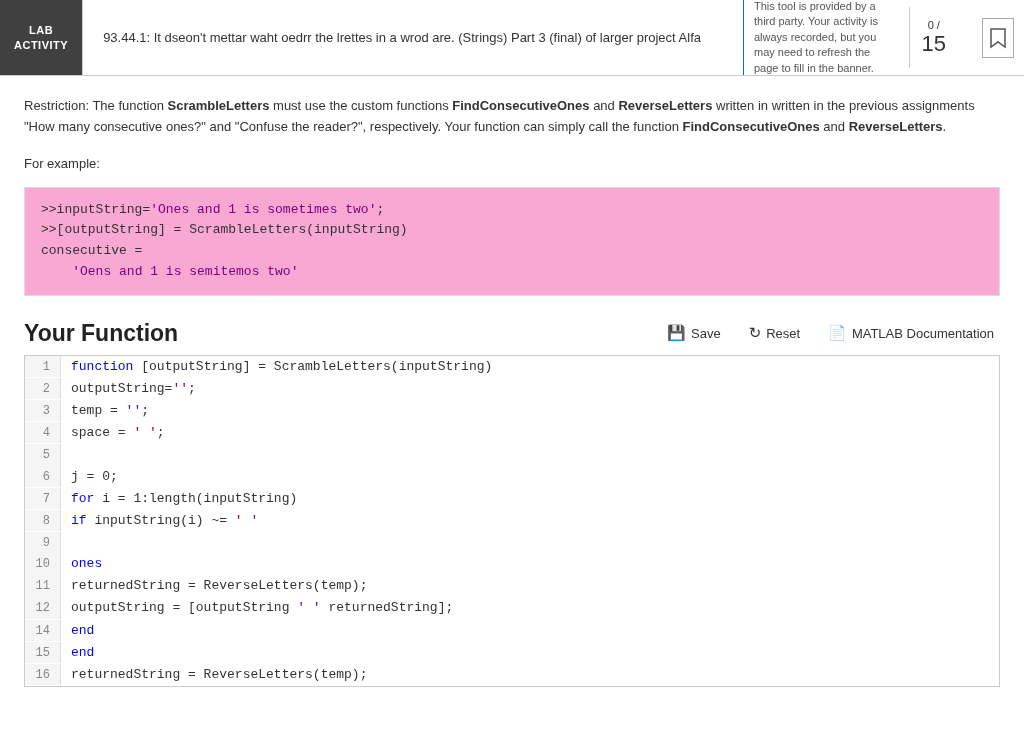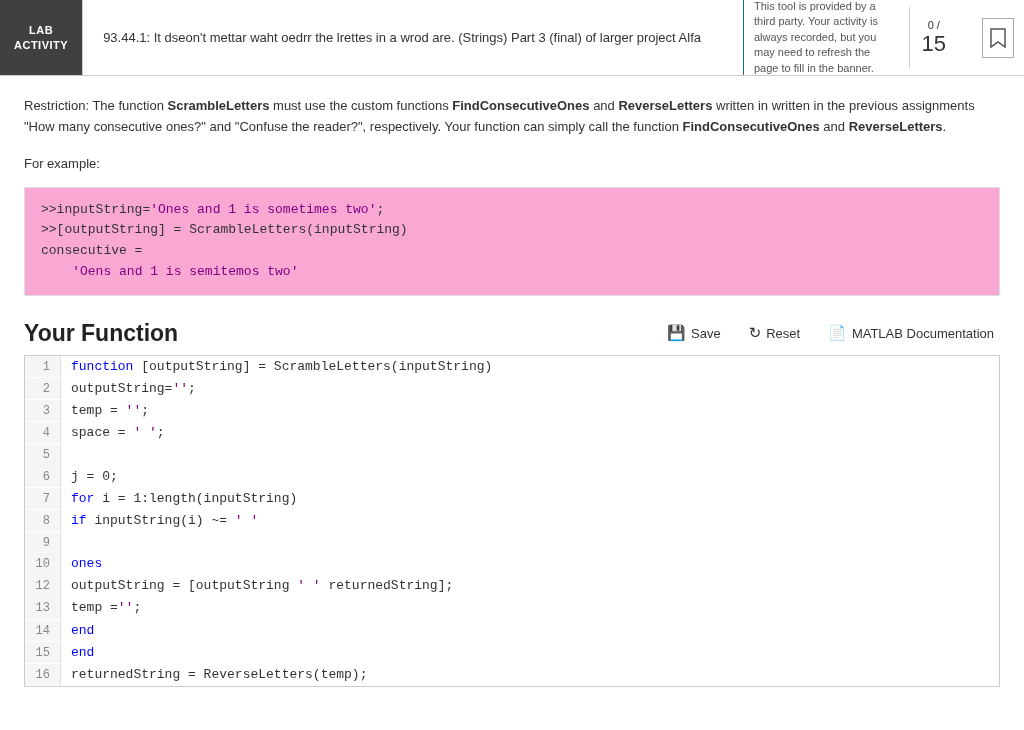--- a/index.html
+++ b/index.html
@@ -274,28 +274,28 @@
         <span class="line-code"><span class="kw-blue">if</span> inputString(i) ~= <span class="kw-purple">' '</span></span>
       </div>
       <div class="code-line">
         <span class="line-num">9</span>
       </div>
       <div class="code-line">
         <span class="line-num">10</span>
         <span class="line-code"><span class="kw-blue">ones</span></span>
       </div>
       <div class="code-line">
+        <span class="line-num">11</span>
+        <span class="line-code">returnedString = ReverseLetters(temp);</span>
+      </div>
+      <div class="code-line">
         <span class="line-num">12</span>
         <span class="line-code">outputString = [outputString <span class="kw-purple">' '</span> returnedString];</span>
       </div>
       <div class="code-line">
-        <span class="line-num">13</span>
-        <span class="line-code">temp =<span class="kw-purple">''</span>;</span>
-      </div>
-      <div class="code-line">
         <span class="line-num">14</span>
         <span class="line-code"><span class="kw-blue">end</span></span>
       </div>
       <div class="code-line">
         <span class="line-num">15</span>
         <span class="line-code"><span class="kw-blue">end</span></span>
       </div>
       <div class="code-line">
         <span class="line-num">16</span>
         <span class="line-code">returnedString = ReverseLetters(temp);</span>

